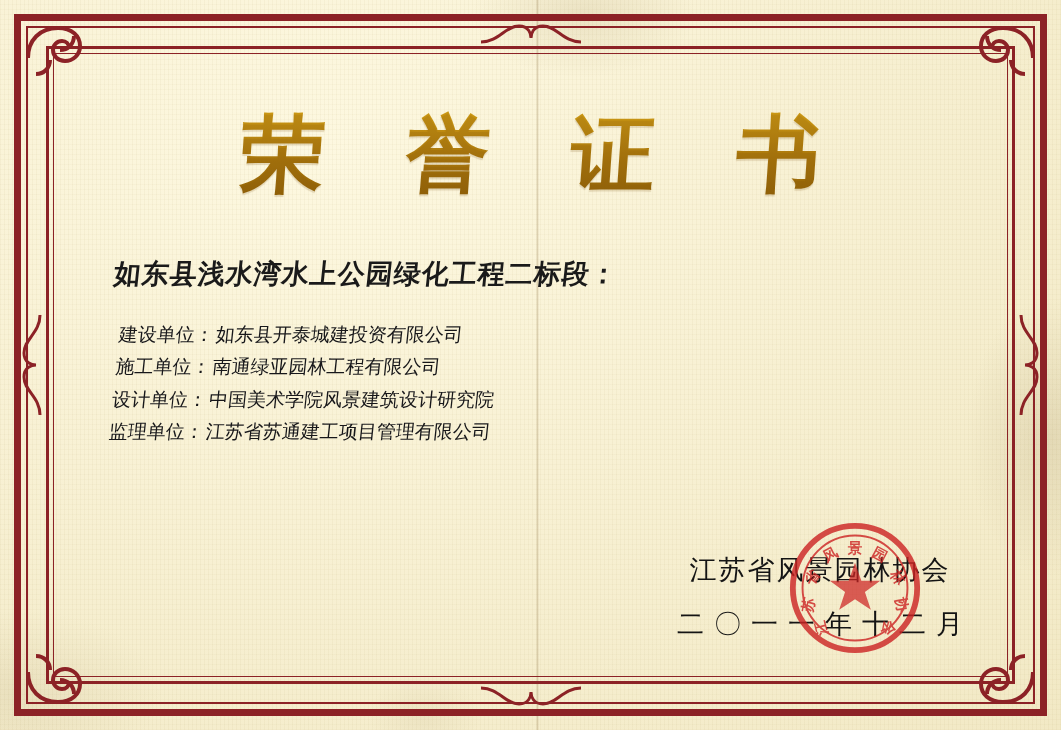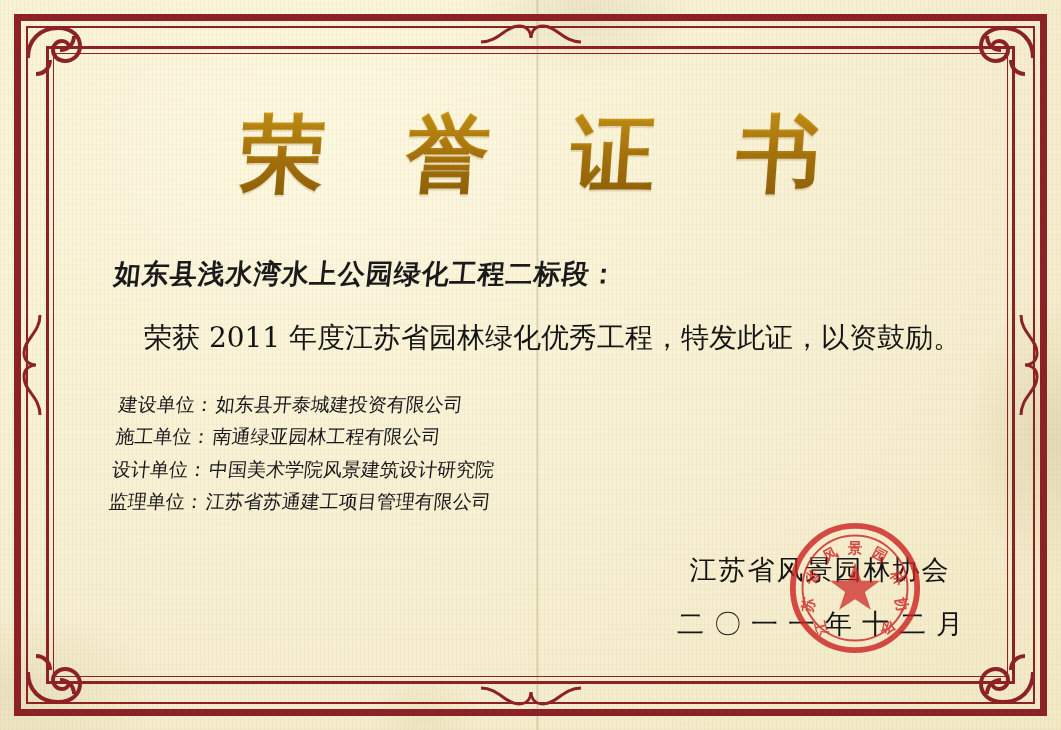--- a/index.html
+++ b/index.html
@@ -245,21 +245,20 @@
       <path d="M22 10 C22 28, 6 34, 6 48 C6 58, 14 60, 18 60 C14 60, 6 62, 6 72 C6 86, 22 92, 22 110"></path>
     </svg>
   </div>
 
   <div class="content">
 
     <div class="title">荣 誉 证 书</div>
 
     <div class="recipient">如东县浅水湾水上公园绿化工程二标段：</div>
 
-    <div class="body-text">荣获 2011 年度江苏省园林绿化优秀工程，特发此证，以资鼓励。</div>
 
     <div class="units">
       <div class="unit-row">
         <span class="unit-label">建设单位：</span><span class="unit-value">如东县开泰城建投资有限公司</span>
       </div>
       <div class="unit-row">
         <span class="unit-label">施工单位：</span><span class="unit-value">南通绿亚园林工程有限公司</span>
       </div>
       <div class="unit-row">
         <span class="unit-label">设计单位：</span><span class="unit-value">中国美术学院风景建筑设计研究院</span>

